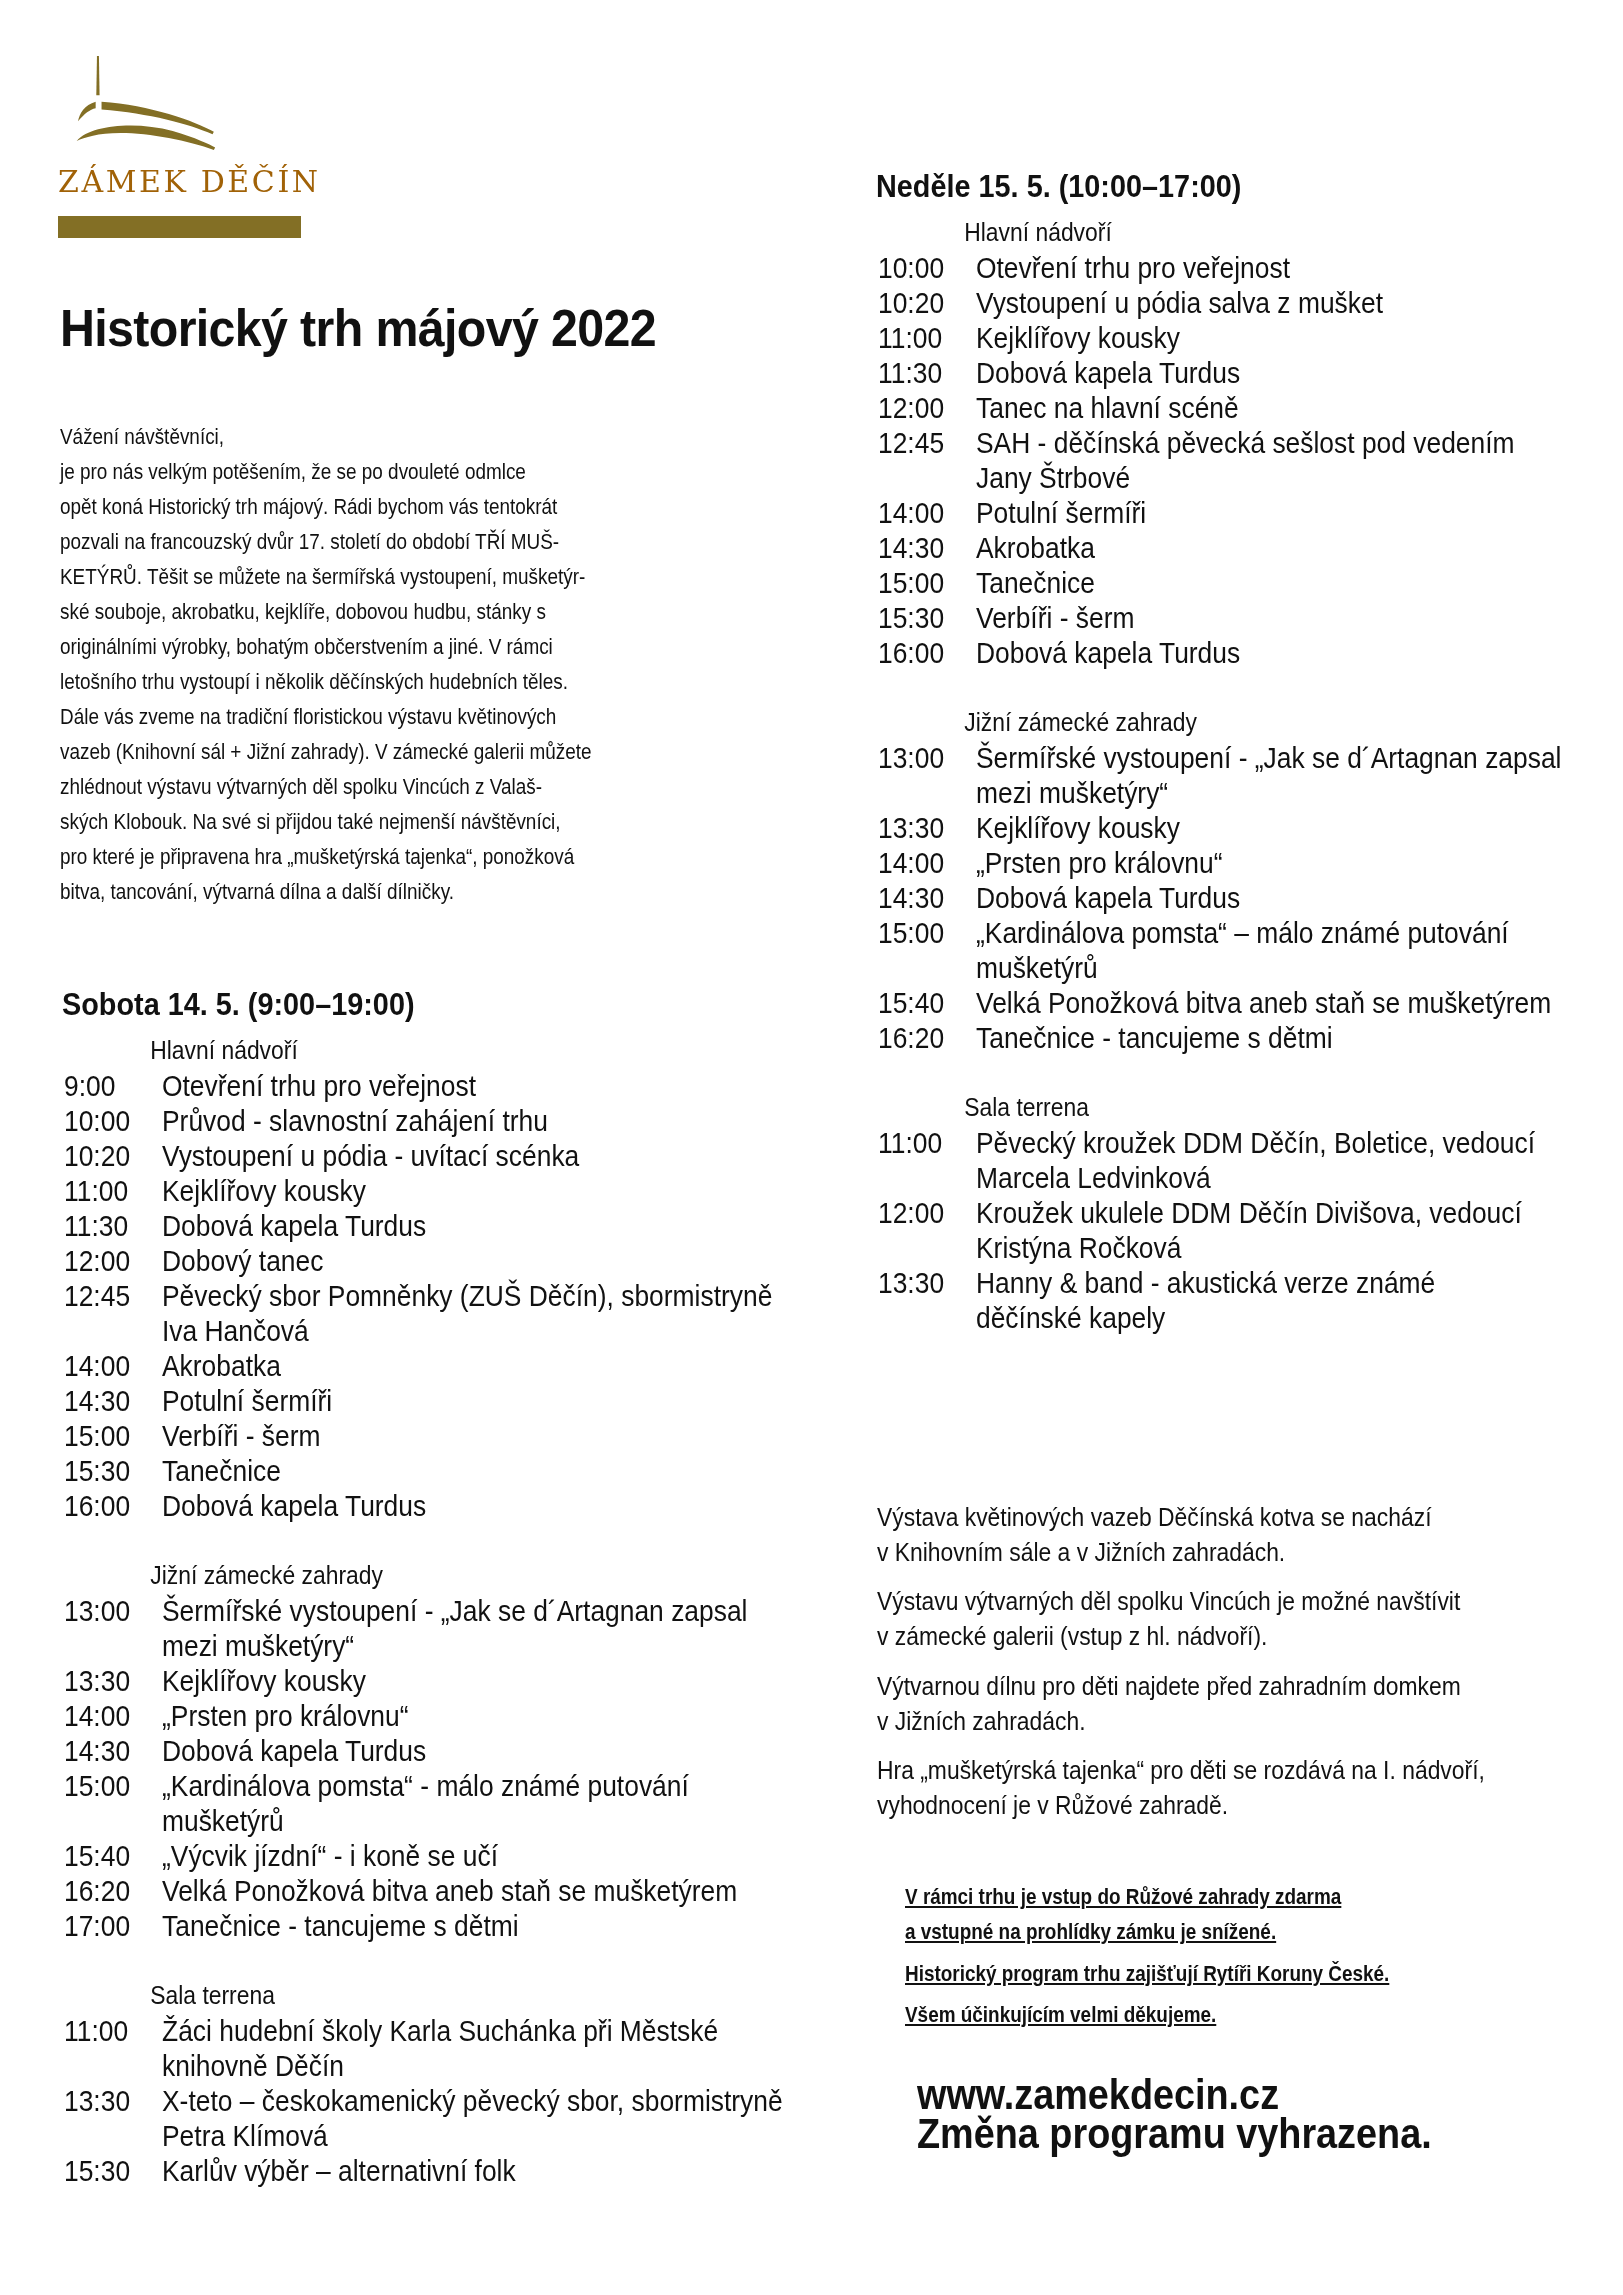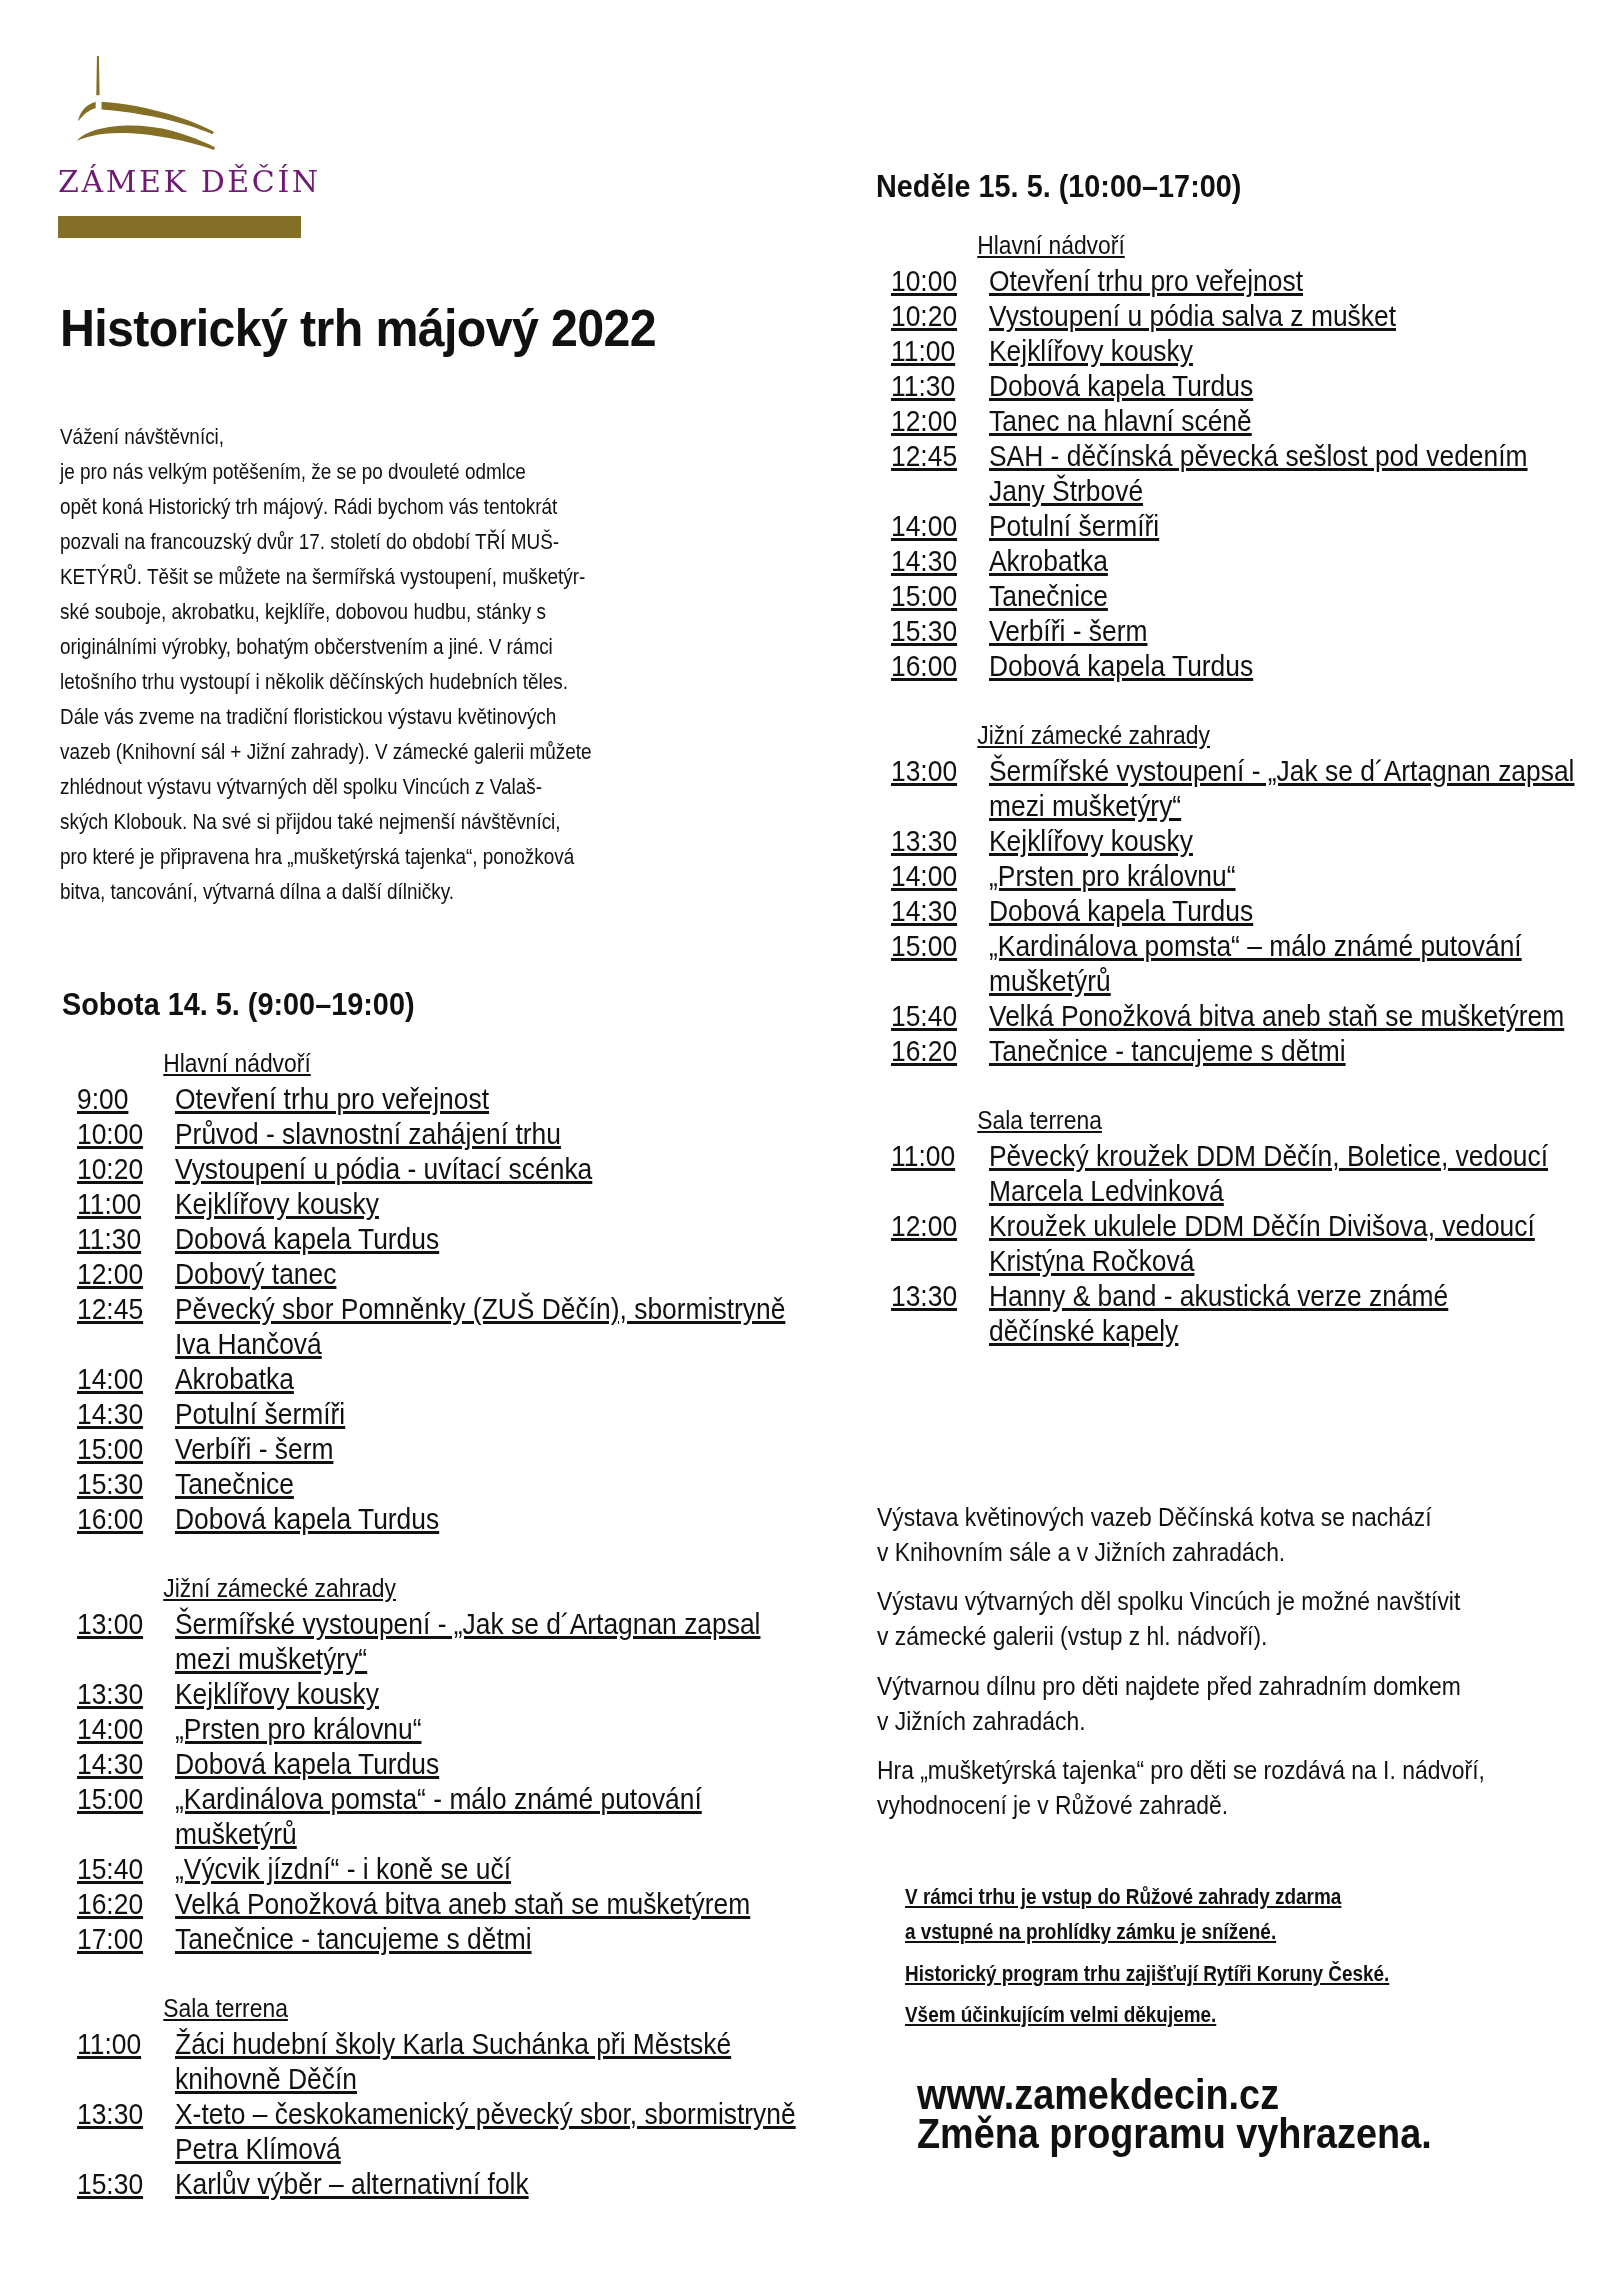--- a/index.html
+++ b/index.html
@@ -2,32 +2,32 @@
 <html style="font-size:10.5px"><head>
 <meta charset="utf-8">
 <style>
   html, body { margin:0; padding:0; background:#ffffff; }
   body { width:1623px; height:2295px; position:relative; overflow:hidden;
          font-family:"Liberation Sans", sans-serif; color:#111; }
   .abs { position:absolute; }
   .logo { left:58px; top:56px; width:249px; height:183px; }
   .logo svg { position:absolute; left:0; top:0; }
   .logo-text { position:absolute; left:0; top:108px; width:249px; font-family:"DejaVu Serif", serif;
-               font-size:30px; letter-spacing:2.6px; color:#701a75; white-space:nowrap; }
+               font-size:30px; letter-spacing:2.6px; color:#a16207; white-space:nowrap; }
   .logo-bar { position:absolute; left:0; top:160px; width:243px; height:22px; background:#836f25; }
 
   .title { left:60px; top:298px; font-size:52px; font-weight:bold; letter-spacing:-0.7px;
            white-space:nowrap; transform:scaleX(0.93); transform-origin:left top; }
   .intro { left:60px; top:419px; width:733px; font-size:22px; line-height:35px; font-weight:normal; }
   .intro p { margin:0; white-space:nowrap; transform:scaleX(0.86); transform-origin:left top; }
 
   .day { position:absolute; width:720px; }
   .day h2 { margin:0; font-size:31px; font-weight:bold; white-space:nowrap;
             transform:scaleX(0.93); transform-origin:left top; height:46px; line-height:39px; }
-  .venue { margin:15px;text-decoration:underline; }
+  .venue { margin:2px; }
   .venue-title { padding-left:98px; font-size:26px; line-height:35px; white-space:nowrap;
                  transform:scaleX(0.88); transform-origin:left top; }
   .venue + .venue { margin-top:35px; }
   .row { display:flex; font-size:30px; line-height:35px; }
   .row .t { width:98px; flex:none; white-space:nowrap; transform:scaleX(0.88); transform-origin:left top; }
   .row .d { flex:1; transform:scaleX(0.88); transform-origin:left top; width:694px; }
   .d span { display:block; white-space:nowrap; }
 
   .sat { left:62px; top:985px; }
   .sun { left:876px; top:167px; }

